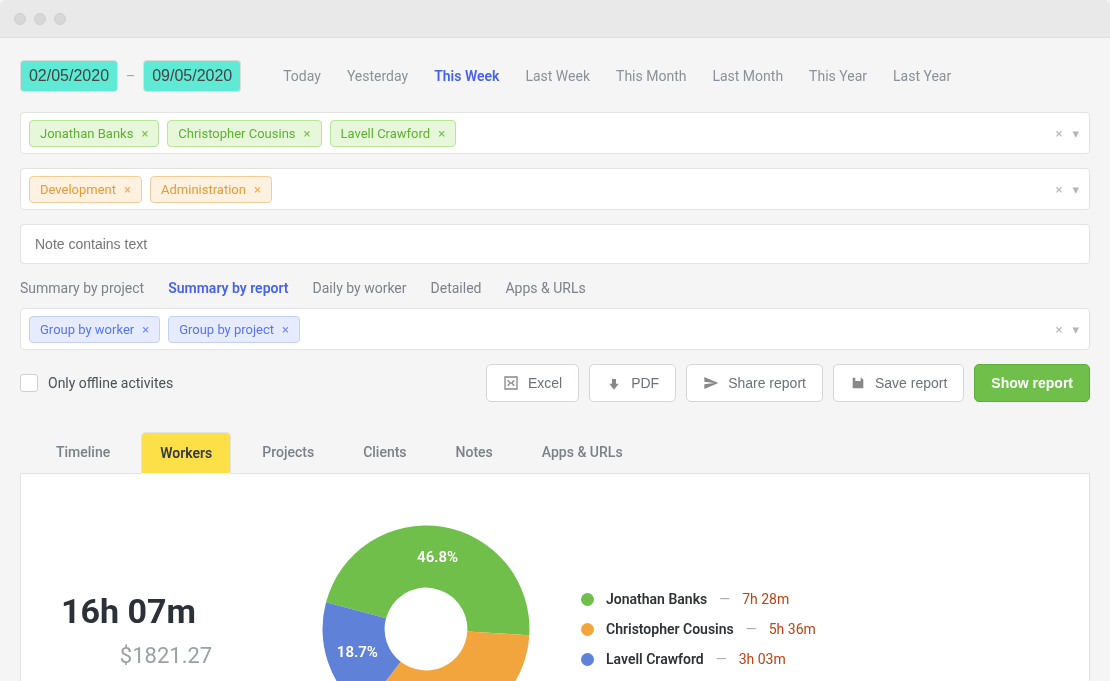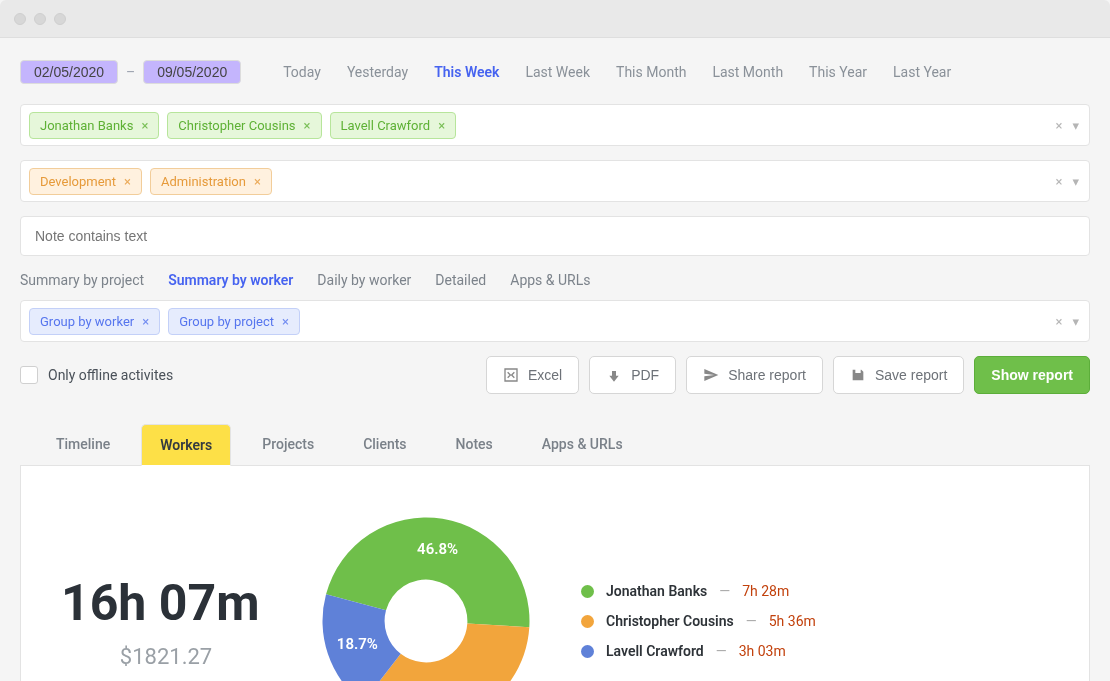--- a/index.html
+++ b/index.html
@@ -26,25 +26,25 @@
     margin-right: 8px;
     background: #d7d7d7;
     border: 1px solid #cfcfcf;
   }
   .content {
     padding: 22px 20px 0 20px;
   }
   .row { display: flex; align-items: center; }
   .date-row { gap: 20px; margin-bottom: 20px; }
   .date-input {
-    width: 98px; height: 24px;
+    width: 98px; height: 32px;
     border: 1px solid #dcdcdc;
-    background: #c4b5fd;
+    background: #5eead4;
     border-radius: 4px;
-    font-size: 14px;
+    font-size: 16px;
     text-align: center;
     color: #444;
   }
   .dash { color: #9ca3af; font-size: 14px; margin: 0 8px; }
   .range-links { display: flex; gap: 26px; margin-left: 22px; }
   .range-link { font-size: 14px; color: #8a9199; cursor: pointer; }
   .range-link.active { color: #4663f0; font-weight: 600; }
   .tag-box {
     background: #fff;
     border: 1px solid #e3e3e3;
@@ -122,21 +122,21 @@
   }
   .results-body {
     background: #fff;
     border: 1px solid #e3e3e3;
     border-top: none;
     padding: 40px 40px;
     display: flex;
     align-items: center;
     gap: 40px;
   }
-  .big-time { font-size: 50px; font-weight: 700; color: #2b3138; }
+  .big-time { font-size: 34px; font-weight: 700; color: #2b3138; }
   .money { font-size: 22px; color: #9aa0a6; margin-top: 12px; text-align: center; }
   .legend { display: flex; flex-direction: column; gap: 14px; }
   .leg-row { display: flex; align-items: center; gap: 12px; font-size: 14px; }
   .dot { width: 13px; height: 13px; border-radius: 50%; }
   .leg-name { font-weight: 600; color: #2e3338; }
   .leg-sep { color: #aaa; }
   .leg-time { color: #c2410c; }
   .donut-wrap { position: relative; width: 230px; height: 230px; }
   .donut-label {
     position: absolute; font-size: 15px; color: #fff; font-weight: 600;
@@ -200,21 +200,21 @@
     <div class="box-ctrl">
       <span>×</span>
       <span>▾</span>
     </div>
   </div>
 
   <input class="note-box" placeholder="Note contains text" style="">
 
   <div class="tabset1" id="summary-tabs">
       <span class="t">Summary by project</span>
-      <span class="t active">Summary by worker</span>
+      <span class="t active">Summary by report</span>
       <span class="t">Daily by worker</span>
       <span class="t">Detailed</span>
       <span class="t">Apps &amp; URLs</span>
     </div>
 
   <div class="tag-box">
     <div id="group-tags"><span class="tag blue">
           <span>Group by worker</span>
           <span class="x">×</span>
         </span><span class="tag blue">

